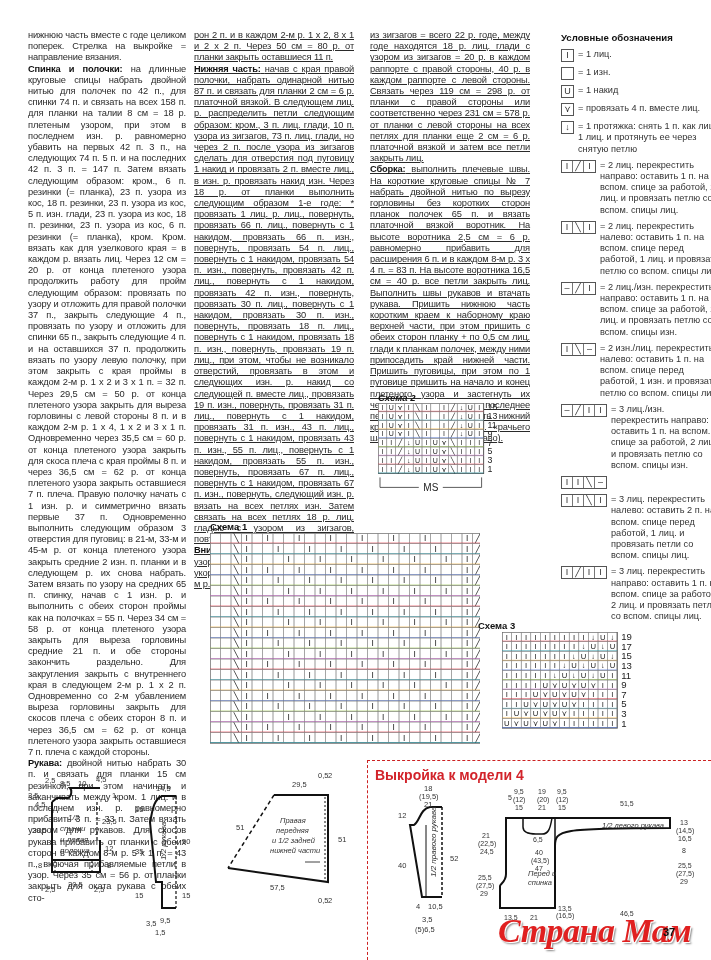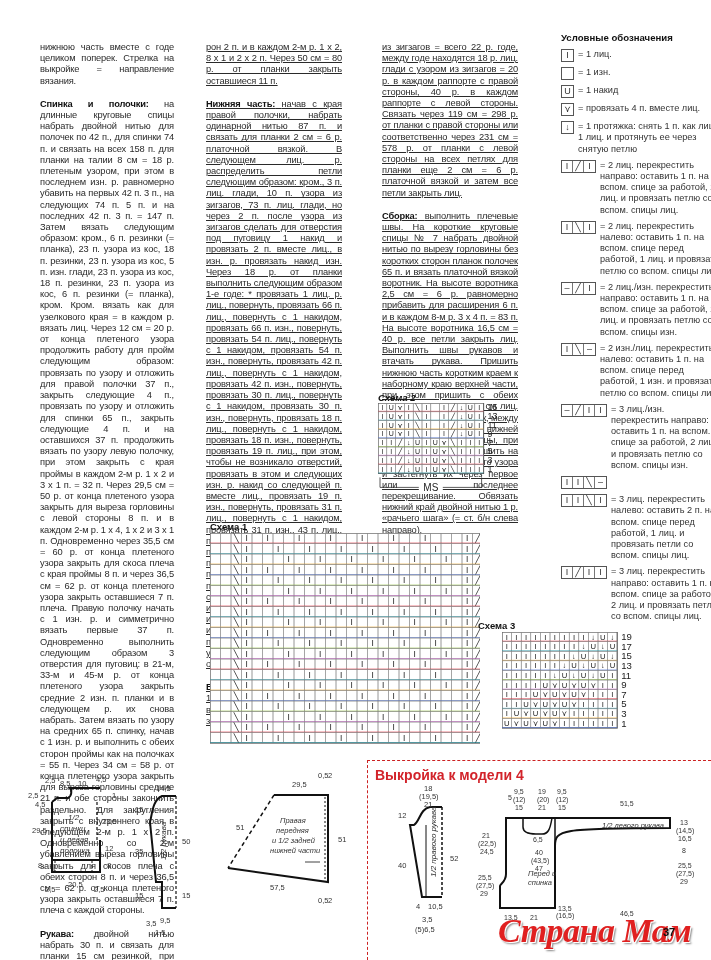--- a/index.html
+++ b/index.html
@@ -1,18 +1,18 @@
 <!DOCTYPE html>
 <html><head>
 <meta charset="utf-8">
 <style>
   html,body{margin:0;padding:0;background:#fff;}
   body{width:711px;height:960px;position:relative;overflow:hidden;font-family:"Liberation Sans",sans-serif;color:#2a2a2a;}
   .col{position:absolute;font-size:9.3px;line-height:11.2px;text-align:justify;letter-spacing:-0.15px;}
-  .col p{margin:12px;}
+  .col p{margin:0;}
   .col b{font-weight:bold;color:#111;}
   #col1{left:28px;top:30px;width:158px;}
   #col2{left:194px;top:30px;width:160px;text-decoration:underline;}
   #col3{left:370px;top:30px;width:160px;text-decoration:underline;}
   .legend{position:absolute;left:545px;top:32px;width:160px;font-size:9.2px;line-height:11.2px;color:#333;margin-left:16px;}
   .legend h3{margin:0 0 6px 0;font-size:9.6px;font-weight:bold;color:#111;}
   .leg-item{display:flex;align-items:flex-start;margin-bottom:5px;}
   .leg-sym{flex:none;height:11px;border:1px solid #555;display:flex;margin-right:4px;background:#fff;}
   .leg-sym span{display:inline-block;width:11px;height:11px;font-size:9px;line-height:11px;text-align:center;border-right:1px solid #777;box-sizing:border-box;}
   .leg-sym span:last-child{border-right:none;}

